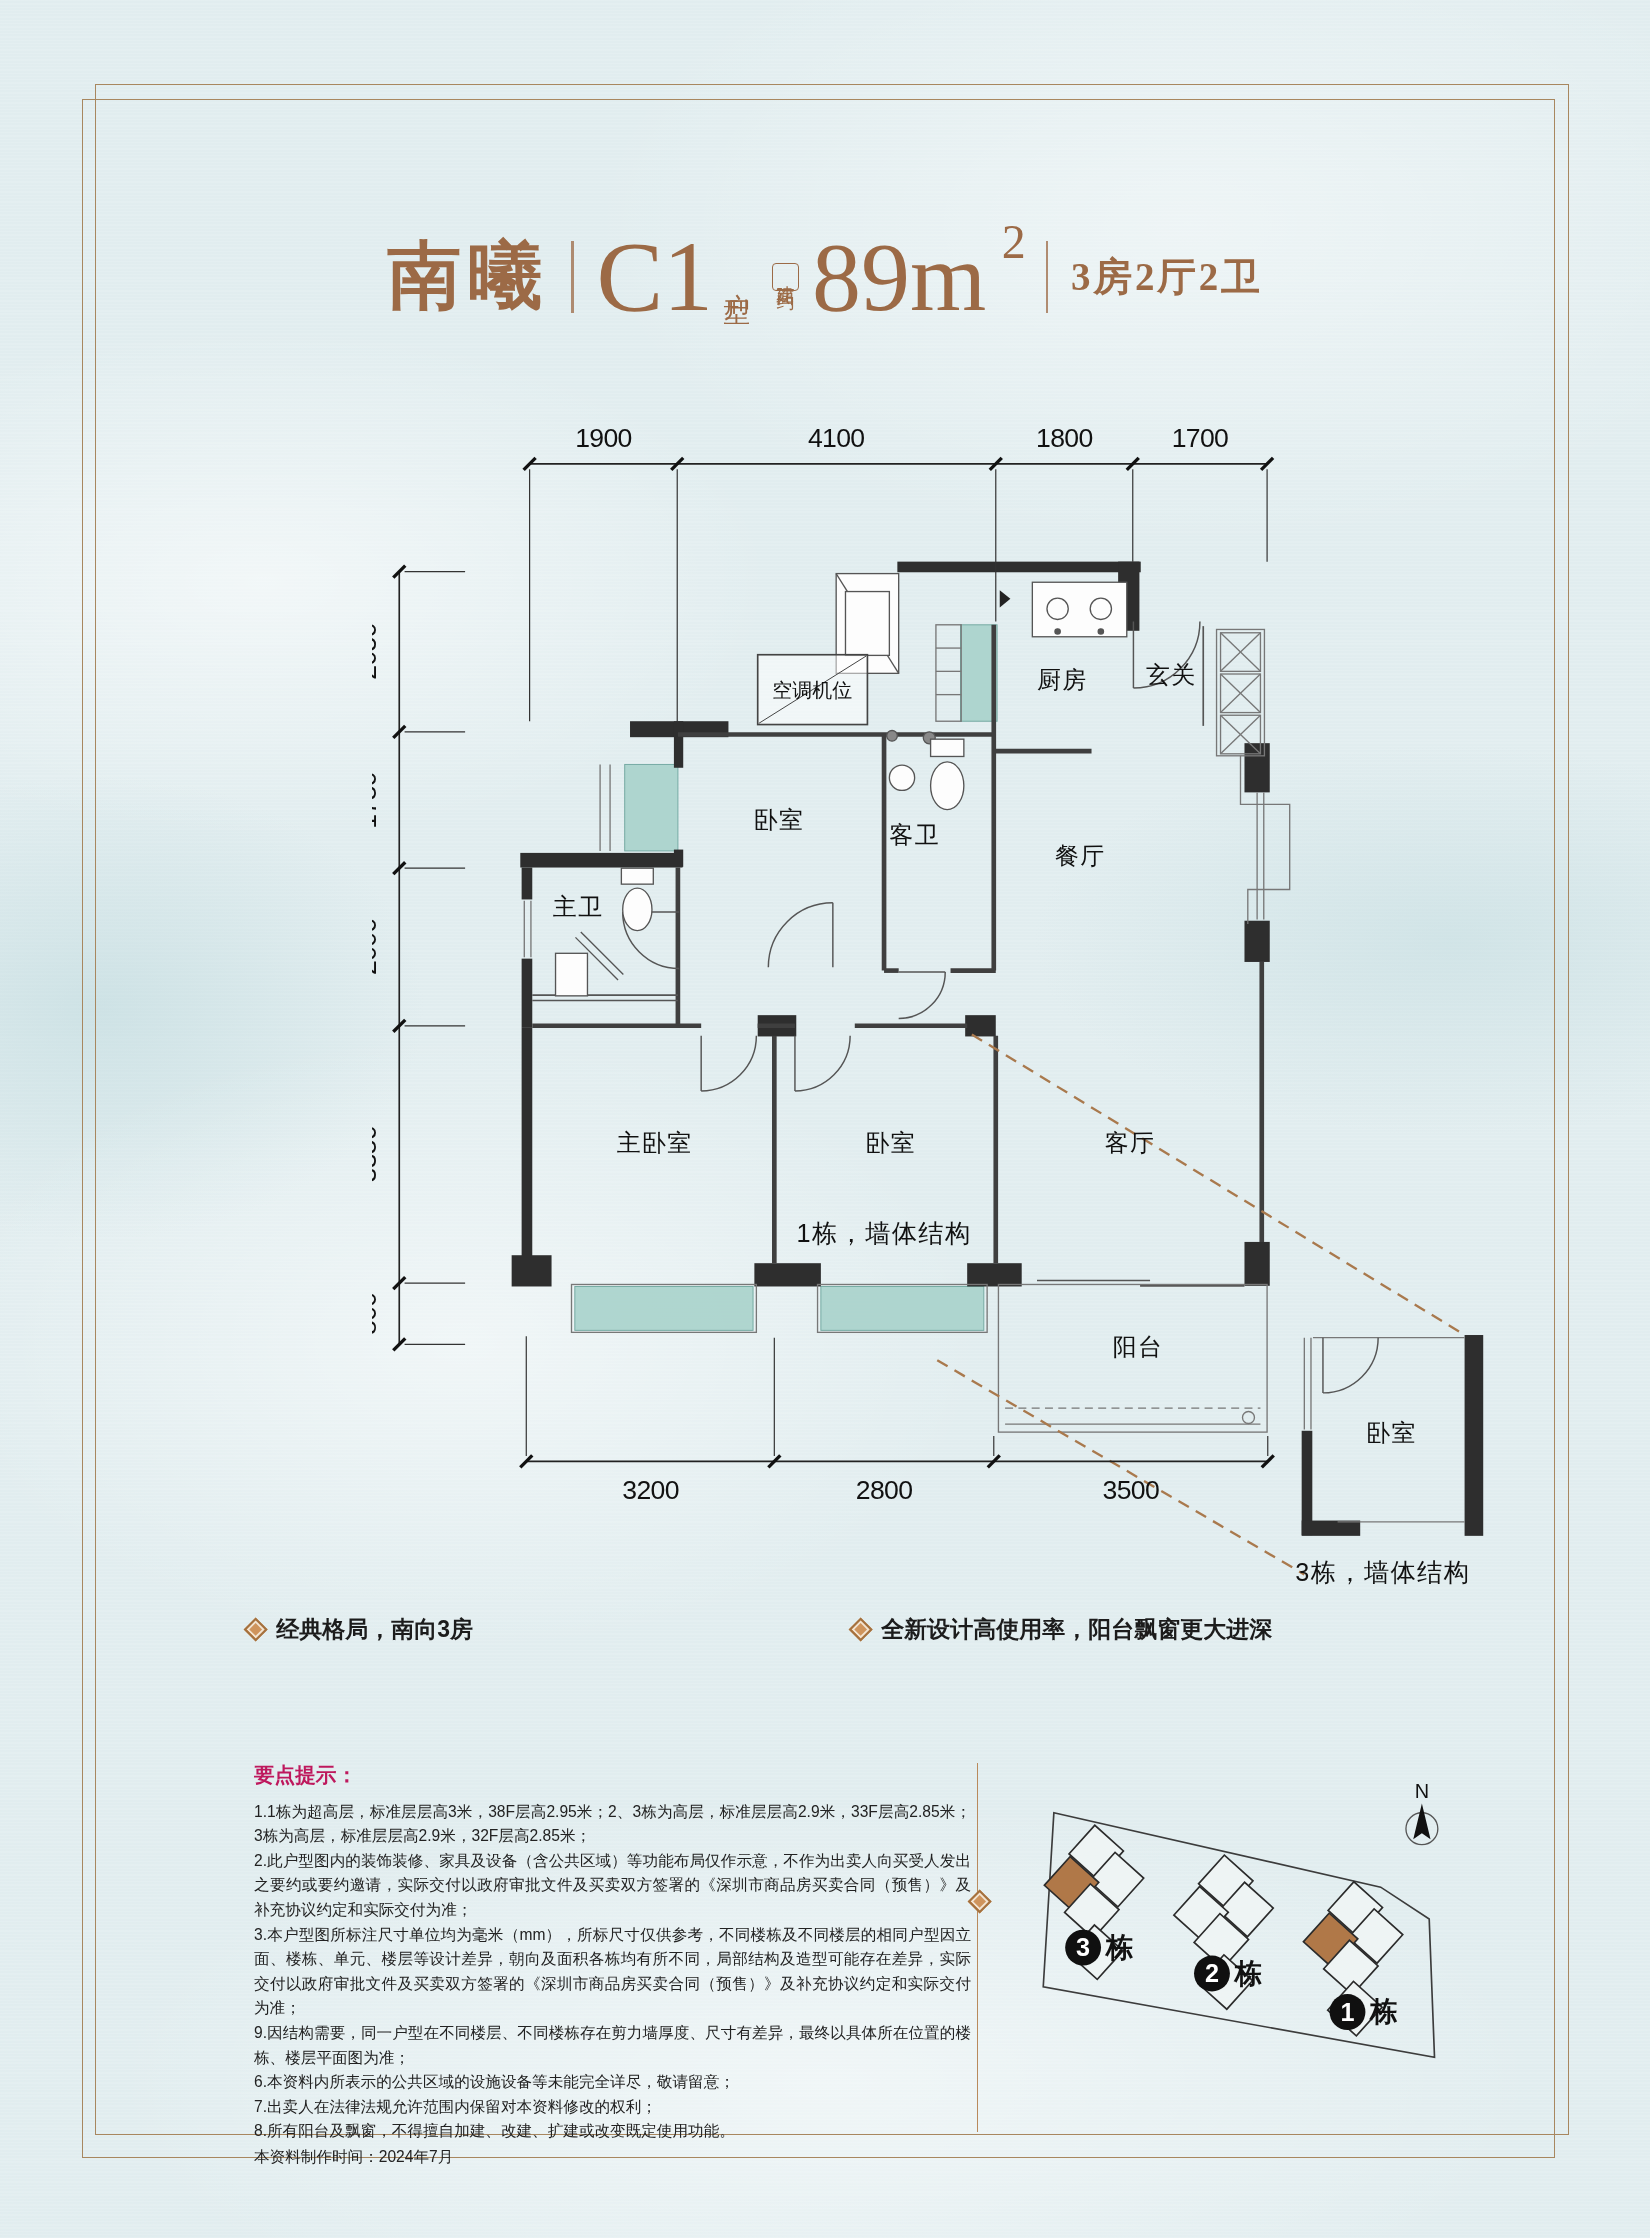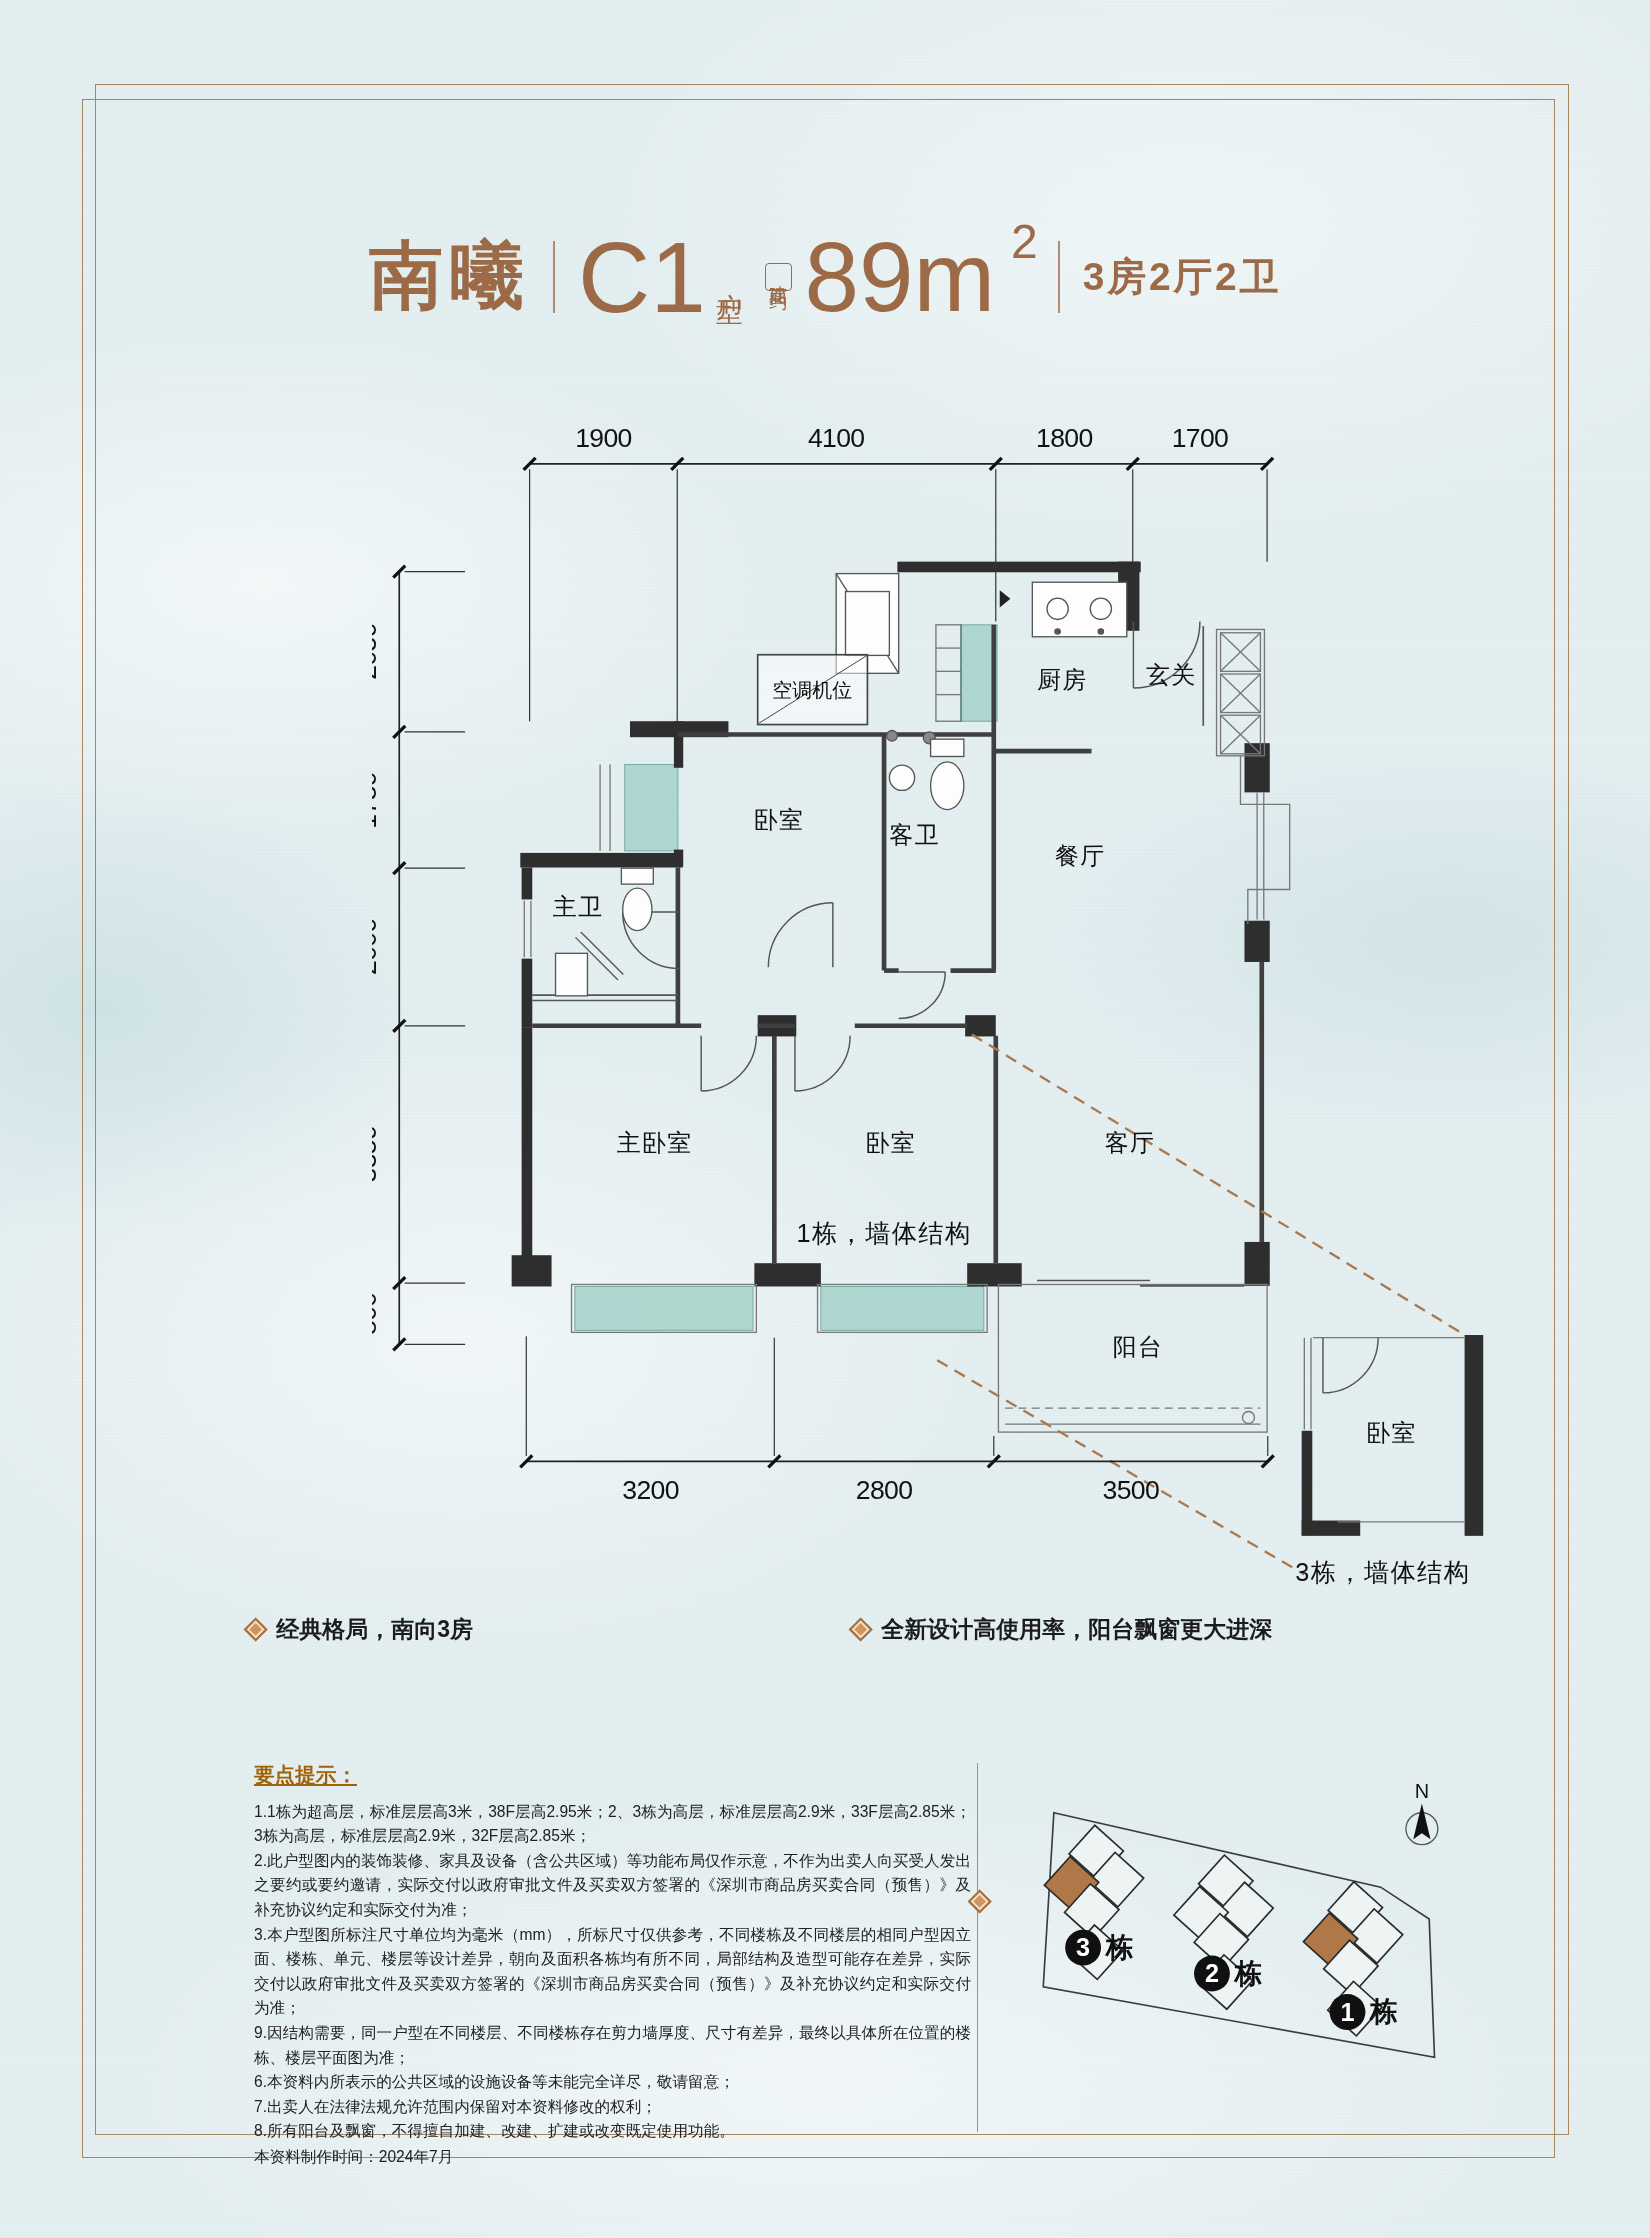--- a/index.html
+++ b/index.html
@@ -17,21 +17,21 @@
       repeating-linear-gradient(180deg, rgba(255,255,255,.05) 0 1.3px, rgba(190,215,220,.05) 1.3px 3.3px);
   }
   .frame{position:absolute;border:1.3px solid #a8875f;pointer-events:none;}
   #frameA{left:95px;top:84px;width:1472px;height:2049px;}
   #frameB{left:82px;top:99px;width:1471px;height:2057px;}
 
   
   .title-row{
     position:absolute;left:0;top:194px;width:100%;height:166px;
     display:flex;align-items:center;justify-content:center;gap:22.6px;
-    color:#9c6a46;font-family:Liberation Sans, sans-serif;
+    color:#9c6a46;font-family:Liberation Serif, serif;
   }
   .t-name{font-size:74px;font-weight:700;letter-spacing:6.6px;}
   .t-sep{width:2.7px;height:72px;background:#9c6a46;opacity:.75;}
   .t-unit-grp{display:flex;align-items:center;gap:10px;}
   .t-unit{font-size:100px;font-weight:400;line-height:1;}
   .t-unit-suffix{writing-mode:vertical-rl;text-orientation:upright;font-size:26.6px;letter-spacing:5.3px;line-height:1;}
   .t-area-grp{display:flex;align-items:center;gap:13px;}
   .t-area-note{
     writing-mode:vertical-rl;text-orientation:upright;
     font-size:18px;letter-spacing:4px;border:1.7px solid #9c6a46;border-radius:4px;
@@ -43,21 +43,21 @@
 
   
   .feature{position:absolute;display:flex;align-items:center;gap:12px;font-size:23px;font-weight:700;color:#1c1c1c;}
   .diamond{
     width:13.3px;height:13.3px;transform:rotate(45deg);flex:0 0 auto;
     background:#cf945c;border:2px solid #a4713f;box-shadow:inset 0 0 0 2px #f2e4d2;
   }
 
   
   .notes{position:absolute;left:254px;top:1761px;width:717px;color:#222;}
-  .notes-title{font-size:20.6px;font-weight:700;color:#a16207;margin-bottom:10.6px;text-decoration:underline;}
+  .notes-title{font-size:20.6px;font-weight:700;color:#be185d;margin-bottom:10.6px;}
   .note-item{font-size:15.6px;line-height:24.6px;text-align:justify;}
   .note-date{font-size:15.6px;line-height:24.6px;margin-top:1.3px;}
 
   
   .vdivider{position:absolute;left:977px;top:1763px;width:1.3px;height:369px;background:#b98a5c;}
   .vdivider .diamond{position:absolute;left:-6px;top:130px;}
 
   svg{position:absolute;}
   text{font-family:"Liberation Sans",sans-serif;}
   .dimtxt{font-size:40px;fill:#111;letter-spacing:-1px;}

